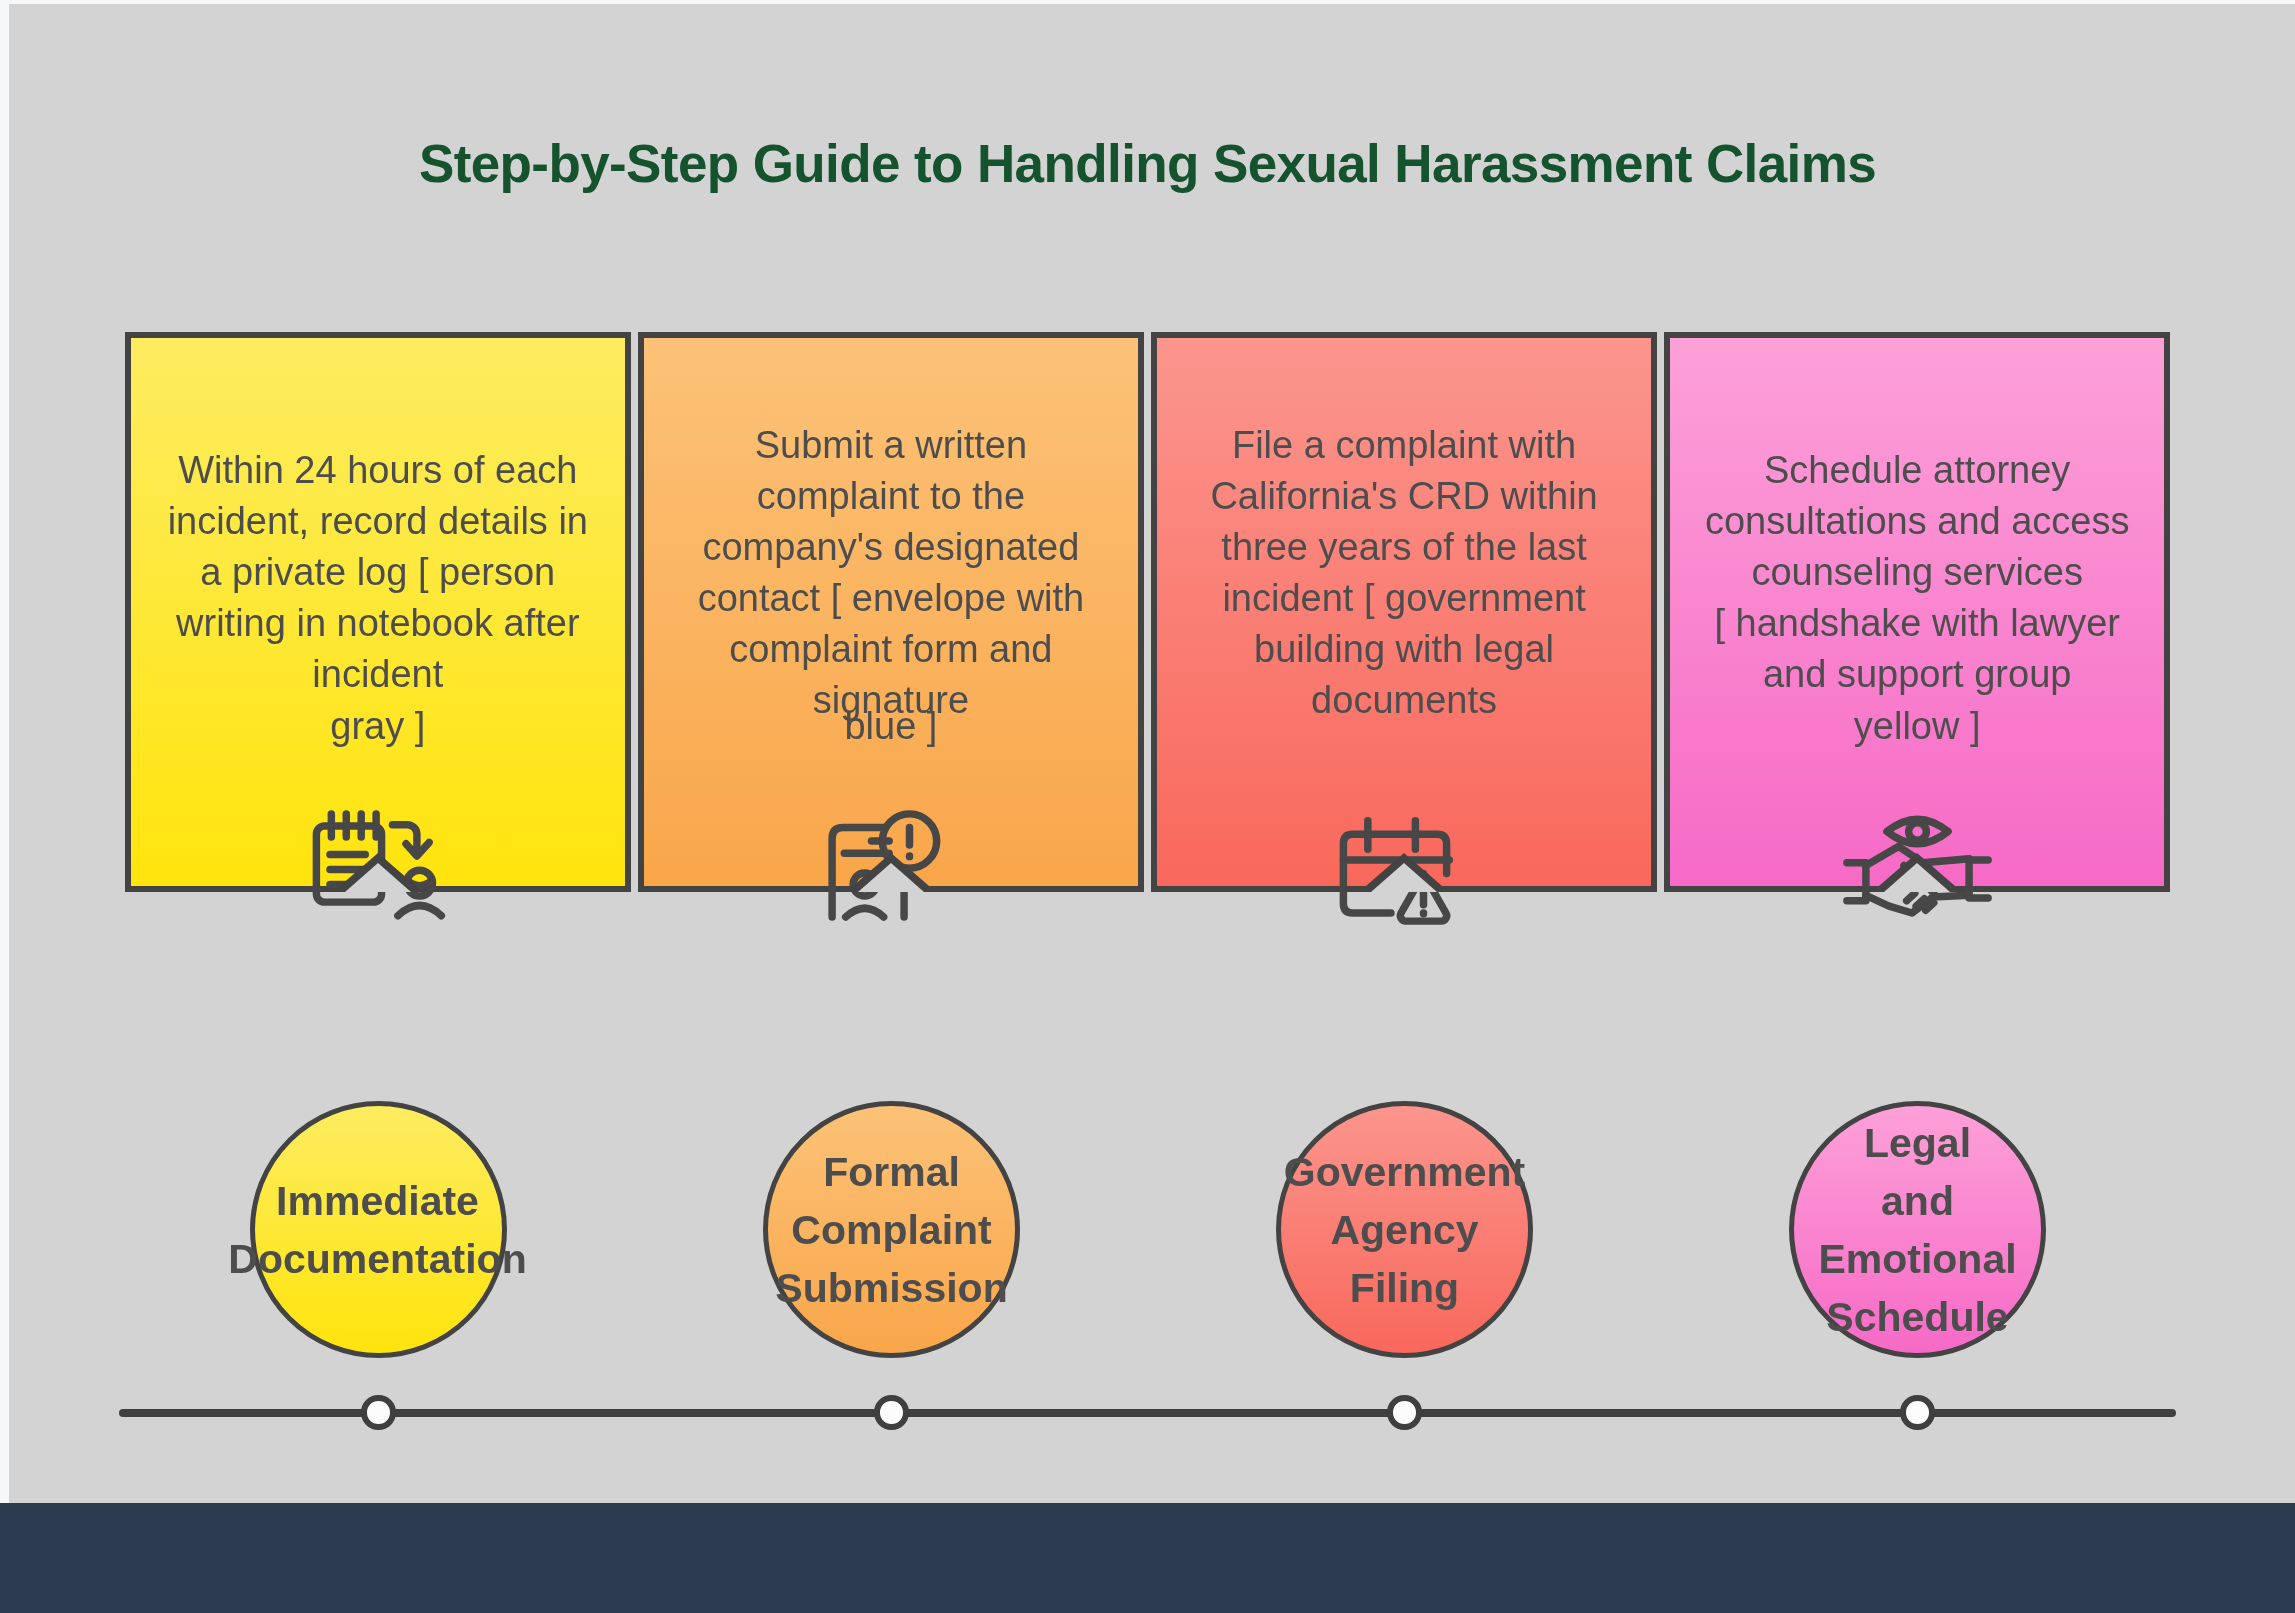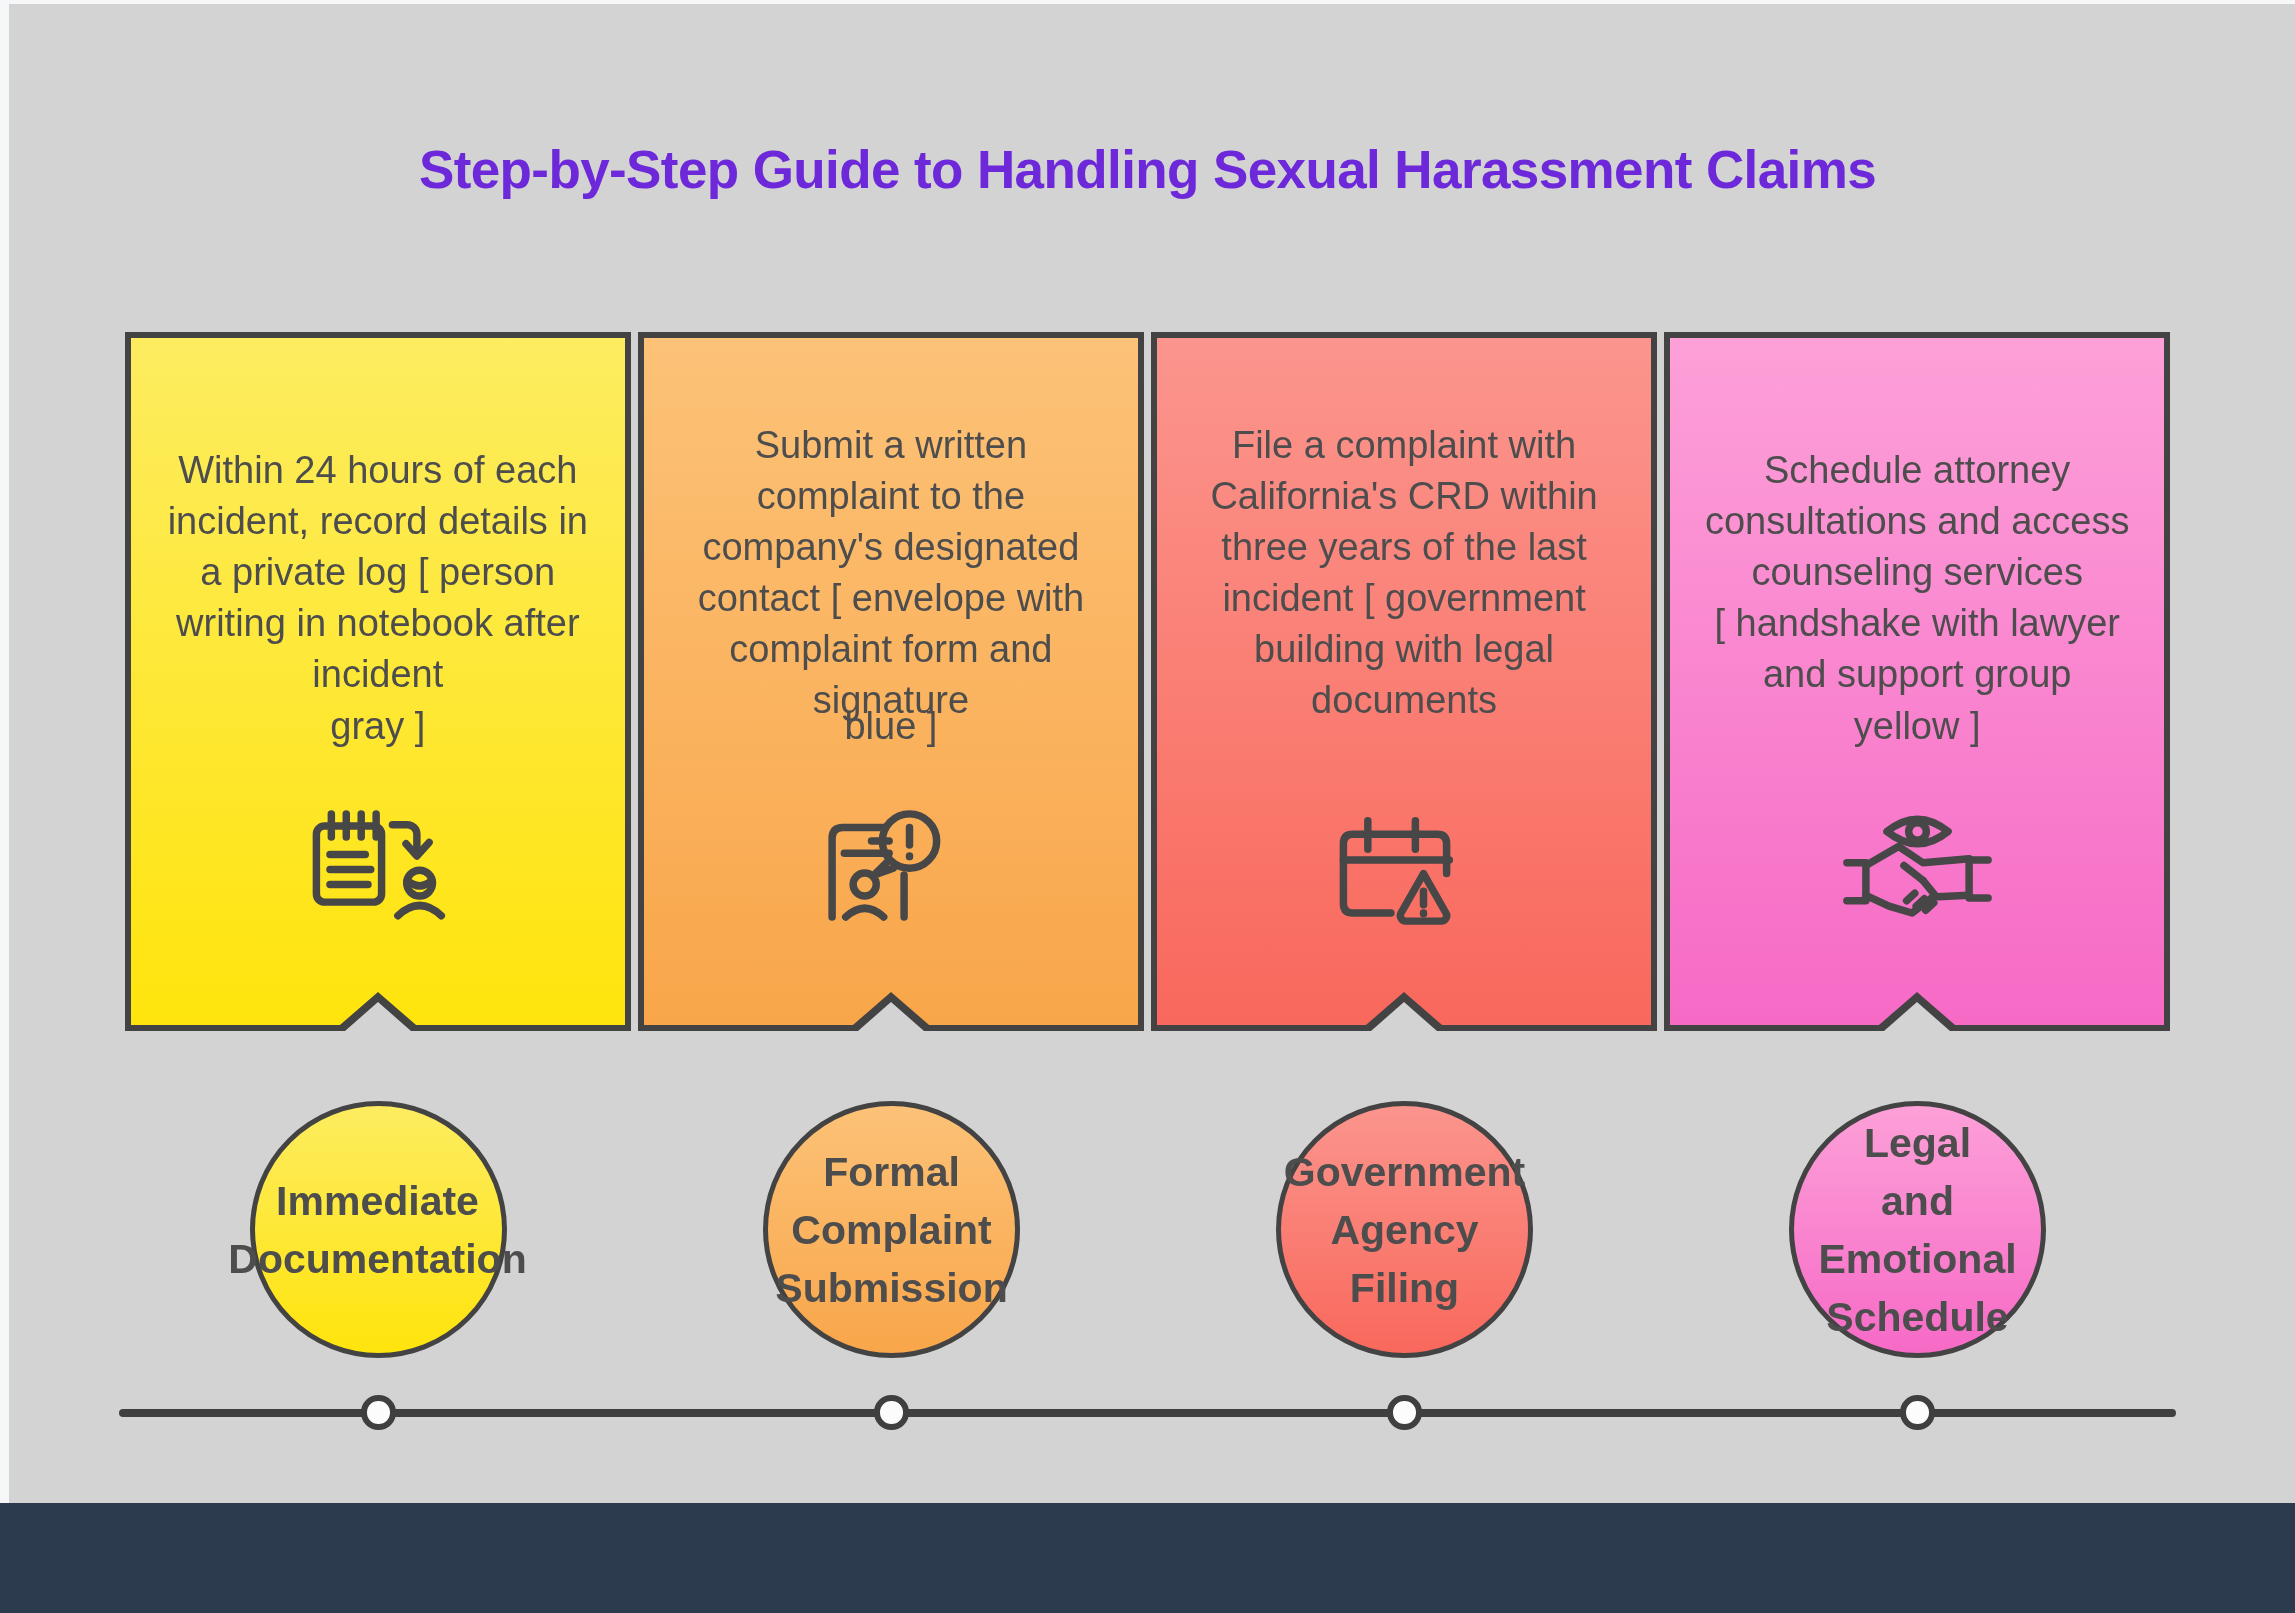--- a/index.html
+++ b/index.html
@@ -5,27 +5,27 @@
   html,body{margin:0;padding:0;}
   body{
     width:2295px;height:1613px;overflow:hidden;position:relative;
     background:#d3d3d3;
     font-family:"Liberation Sans", sans-serif;
   }
   .edge-strip-top{position:absolute;left:0;top:0;width:2295px;height:3.8px;background:#f6f7f9;}
   .edge-strip-left{position:absolute;left:0;top:0;width:9.4px;height:1503px;background:#f6f7f9;}
 
   .title{
-    position:absolute;top:139px;left:0;width:100%;
-    text-align:center;font-size:53px;font-weight:bold;color:#6d28d9;
+    position:absolute;top:133px;left:0;width:100%;
+    text-align:center;font-size:53px;font-weight:bold;color:#14532d;
     letter-spacing:-0.6px;
   }
 
   .cards{
-    position:absolute;left:125px;top:332px;width:2045px;height:699px;
+    position:absolute;left:125px;top:332px;width:2045px;height:560px;
     display:flex;gap:7.5px;
   }
   .card{
     position:relative;flex:1;
     border:6.3px solid #434343;
     box-sizing:border-box;
   }
   .card-text{
     position:absolute;top:56px;left:21.3px;right:21.3px;height:357px;
     display:flex;align-items:center;justify-content:center;

